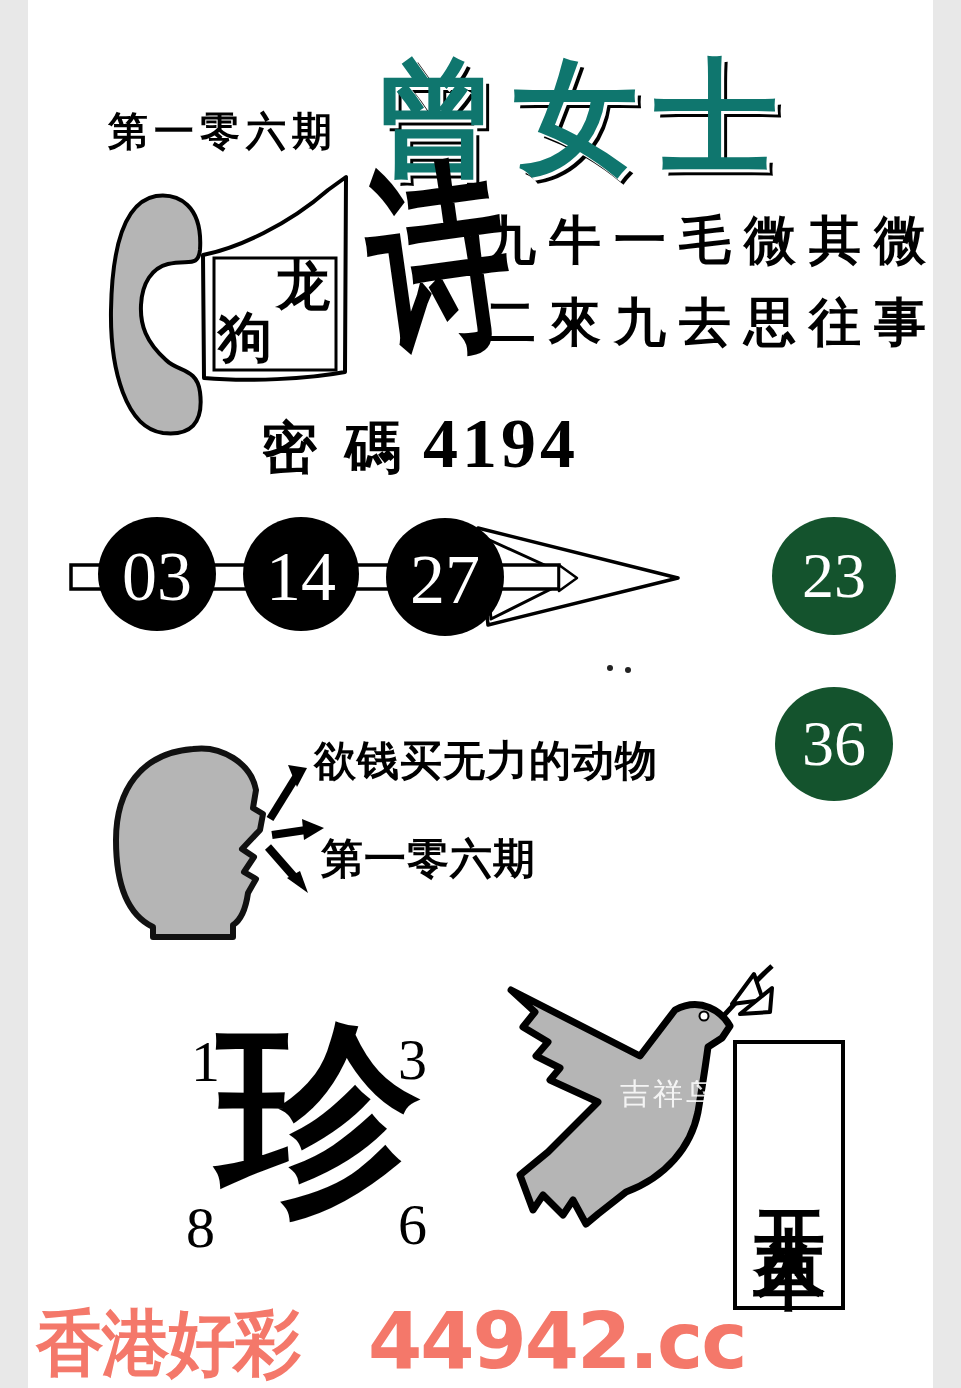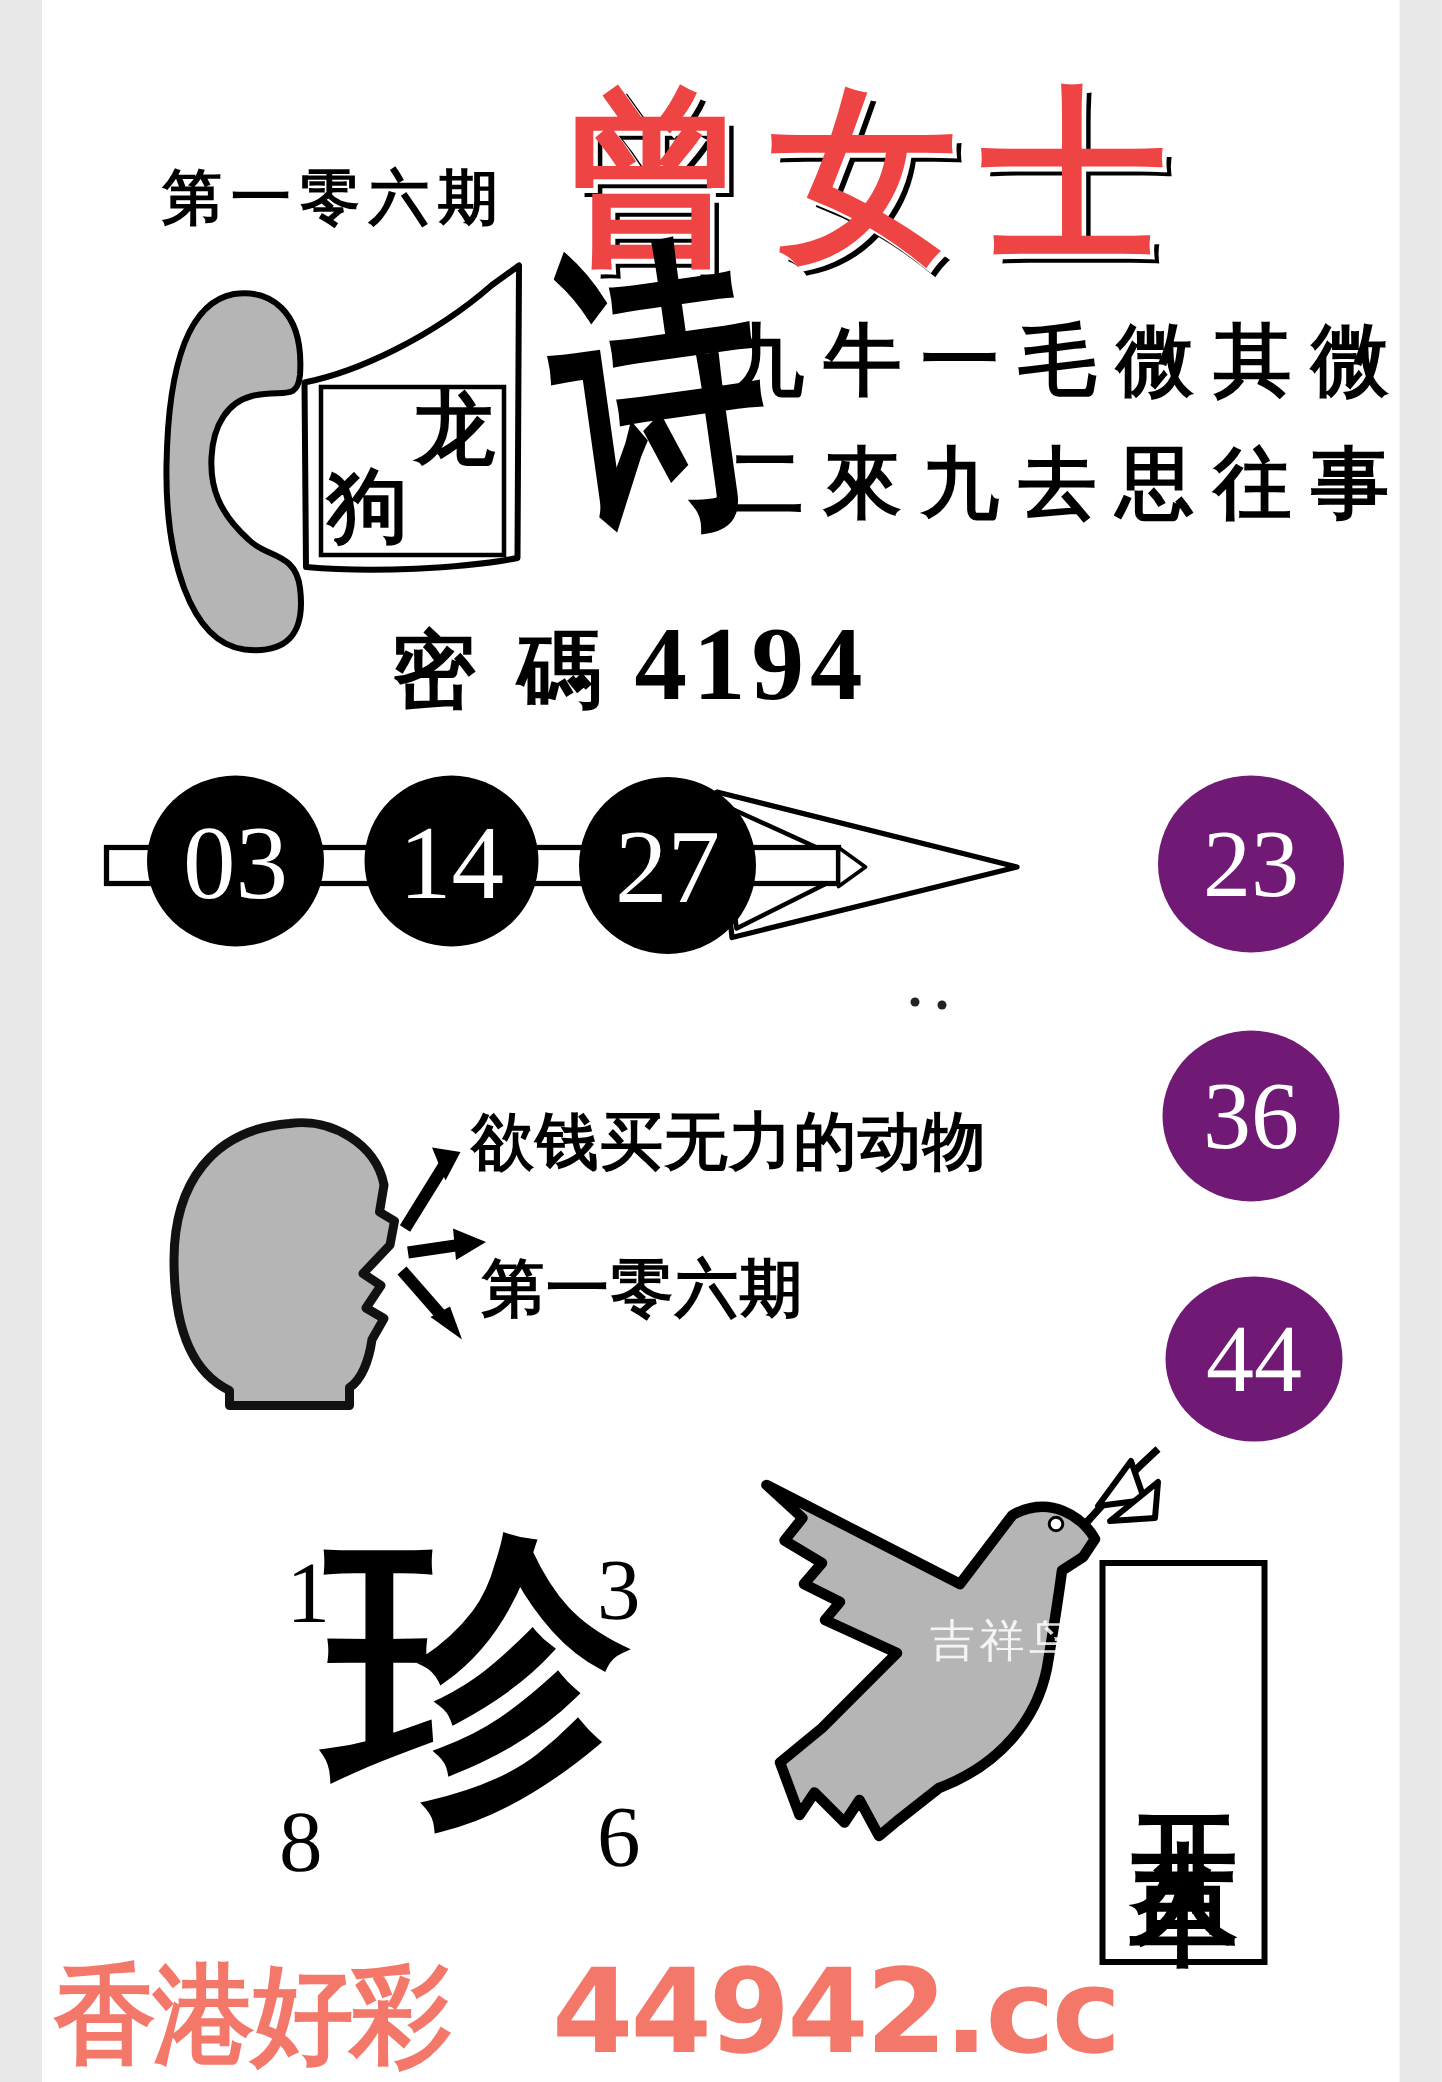--- a/index.html
+++ b/index.html
@@ -4,39 +4,39 @@
 <style>
   html,body{margin:0;padding:0;background:#e8e8e8;}
   .page{
     position:relative;width:905px;height:1388px;background:#fff;overflow:hidden;
     font-family:"Liberation Serif",serif;color:#000;margin:0 auto;
   }
   
   .issue{position:absolute;left:80px;top:104px;font-size:40px;letter-spacing:6px;font-weight:600;}
   .title{
     position:absolute;left:346px;top:36px;font-size:124px;font-weight:900;letter-spacing:16px;
-    font-family:"DejaVu Sans",sans-serif;color:#ef4444;
+    font-family:"DejaVu Sans",sans-serif;color:#0f766e;
     text-shadow:3px 3px 0 #fff,6px 6px 0 #000;
   }
   
   .poem-char{
     position:absolute;left:318px;top:168px;font-size:188px;font-weight:900;line-height:1;
     transform:rotate(-8deg) scale(0.74,1.08);transform-origin:50% 50%;
   }
   
   .poem-line{position:absolute;left:456px;font-size:52px;letter-spacing:13px;font-weight:600;white-space:nowrap;}
   .poem-line.l1{top:206px;}
   .poem-line.l2{top:288px;}
   
   .password{position:absolute;left:233px;top:404px;display:flex;align-items:baseline;text-align:right;}
   .password .lbl{font-size:56px;font-weight:900;letter-spacing:28px;}
   .password .val{font-size:70px;font-weight:600;letter-spacing:4px;margin-left:-6px;}
   
   .side-circle{
-    position:absolute;background:#701a75;border-radius:50%;color:#fff;
+    position:absolute;background:#14532d;border-radius:50%;color:#fff;
     display:flex;align-items:center;justify-content:center;
     font-size:64px;font-family:"Liberation Serif",serif;
   }
   .sc0{left:744px;top:517px;width:124px;height:118px;}
   .sc1{left:747px;top:687px;width:118px;height:114px;}
   .sc2{left:749px;top:851px;width:118px;height:110px;}
   
   .speech-line{position:absolute;font-size:42px;font-weight:600;white-space:nowrap;letter-spacing:1px;}
   .speech-line.s1{left:286px;top:720px;margin-top:13px;}
   .speech-line.s2{left:293px;top:831px;}
@@ -108,23 +108,20 @@
     <circle cx="554" cy="165" r="3" fill="#222"></circle>
     <circle cx="572" cy="167" r="3" fill="#222"></circle>
   </svg>
 
   <div class="side-circle sc0">
     <span>23</span>
   </div>
   <div class="side-circle sc1">
     <span>36</span>
   </div>
-  <div class="side-circle sc2">
-    <span>44</span>
-  </div>
 
   <svg style="left:68px;top:735px;" width="230" height="215" viewBox="0 0 230 215">
     <path d="M 97,14 C 45,18 20,55 20,105 C 20,150 32,180 57,192 L 57,202 L 137,202 L 137,190
              C 145,185 150,172 152,158 L 160,144 L 148,137 L 158,122 L 146,114 L 164,95
              L 167,79 L 157,73 L 160,55 C 155,28 125,10 97,14 Z" fill="#b5b5b5" stroke="#111" stroke-width="6" stroke-linejoin="round"></path>
     <line x1="174" y1="84" x2="200" y2="42" stroke="#000" stroke-width="8"></line>
     <polygon points="192,30 211,33 201,52" fill="#000"></polygon>
     <line x1="176" y1="100" x2="210" y2="95" stroke="#000" stroke-width="8"></line>
     <polygon points="206,84 228,93 208,105" fill="#000"></polygon>
     <line x1="172" y1="112" x2="200" y2="144" stroke="#000" stroke-width="8"></line>

